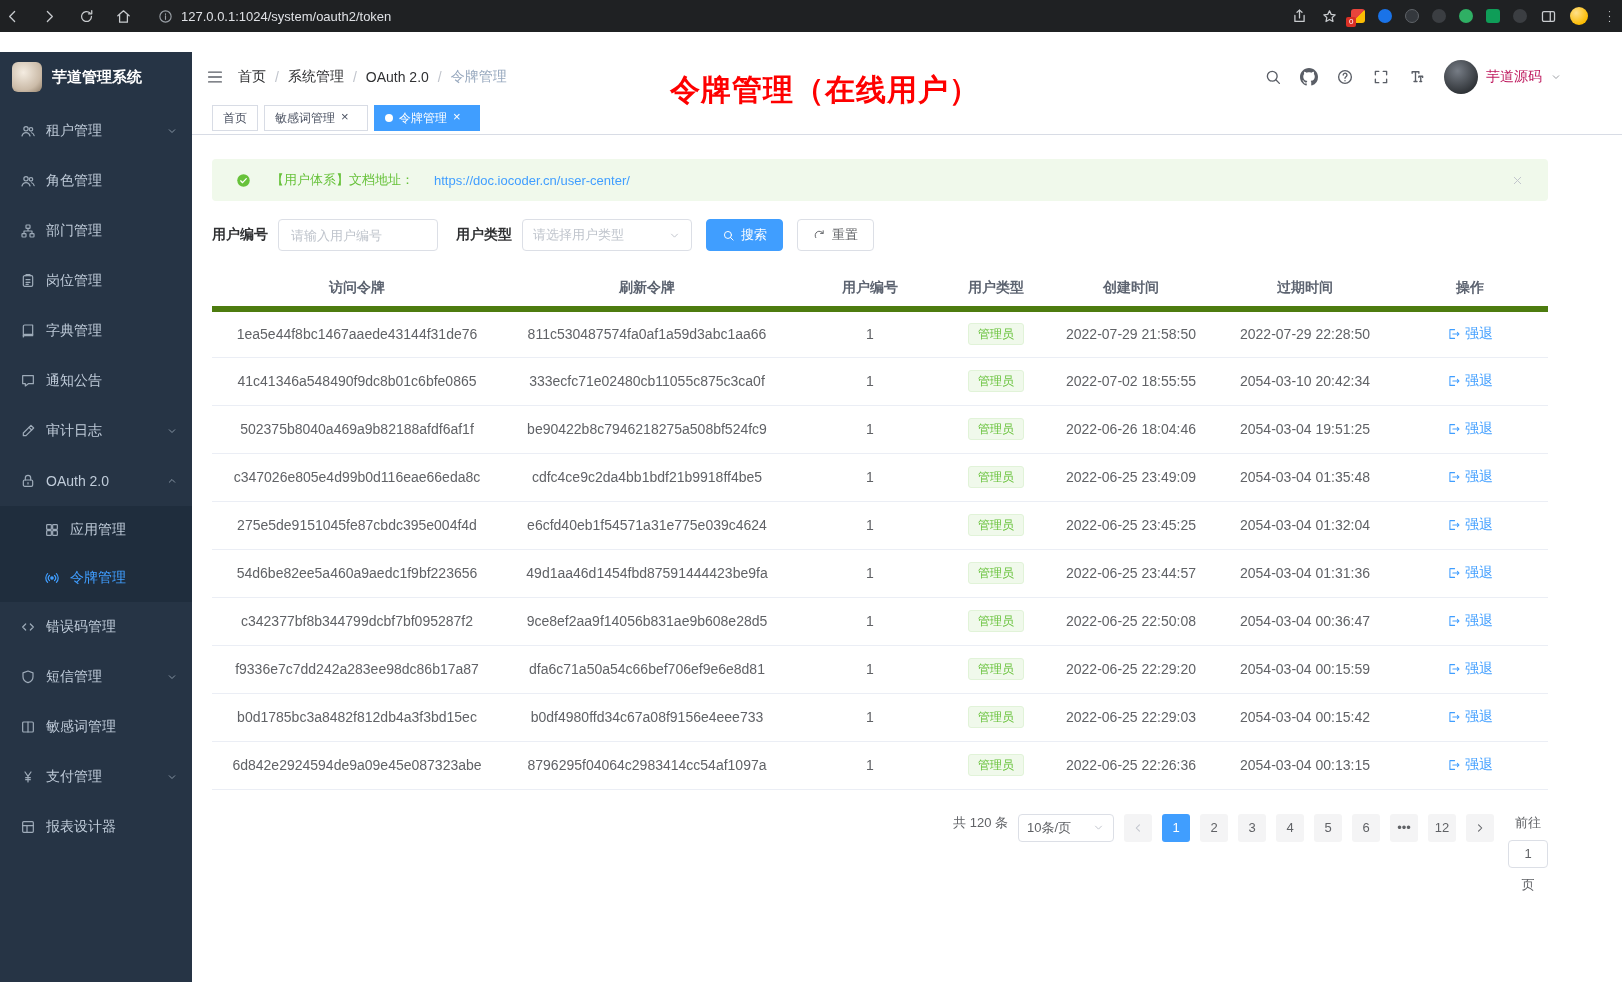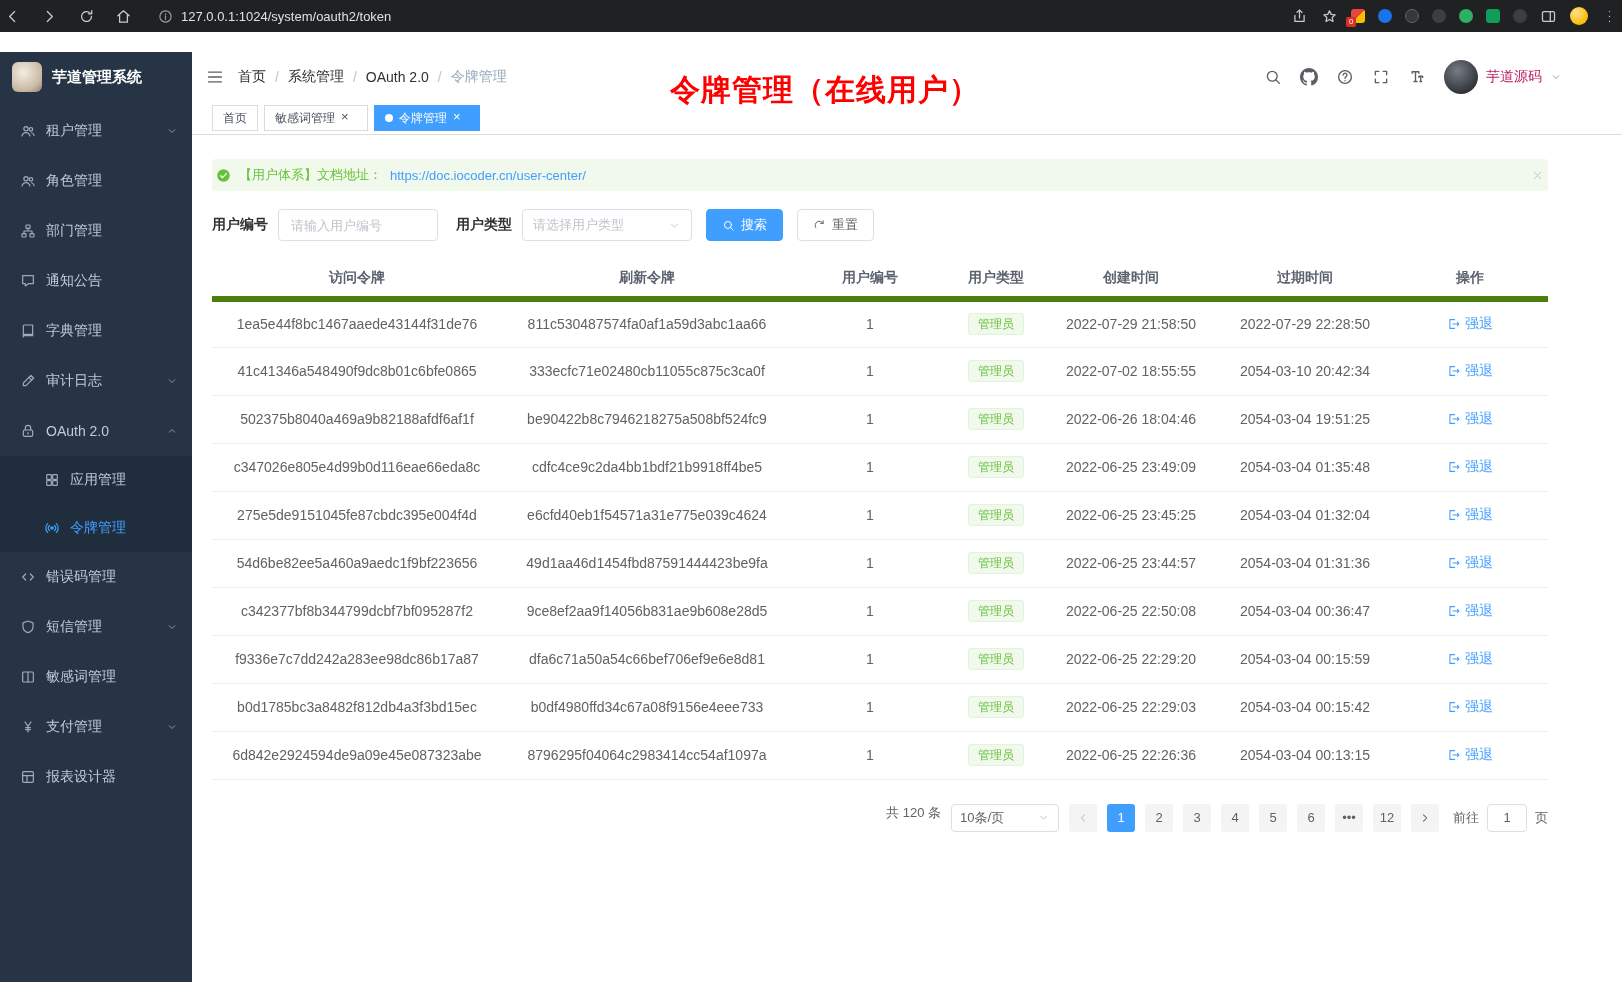--- a/index.html
+++ b/index.html
@@ -64,21 +64,21 @@
   .tabs-bar { height:33px; display:flex; align-items:center; gap:6px; padding:0 16px 0 20px; border-bottom:1px solid #d8dce5; flex-shrink:0; }
   .tab { height:26px; display:inline-flex; align-items:center; gap:6px; padding:0 10px; border:1px solid #d8dce5; background:#fff; font-size:12px; color:#495060; cursor:pointer; }
   .tab.active { background:#409eff; border-color:#409eff; color:#fff; }
   .tab-dot { width:8px; height:8px; border-radius:50%; background:#fff; }
   .tab-close { font-size:13px; line-height:1; cursor:pointer; }
 
   
   .content { flex:1; padding:24px 0 0 20px; }
   .page-inner { width:1336px; }
 
-  .alert { height:32px; background:#f0f9eb; border-radius:4px; display:flex; align-items:center; gap:8px; padding:0 4px; font-size:13px; color:#67c23a; }
+  .alert { height:42px; background:#f0f9eb; border-radius:4px; display:flex; align-items:center; gap:20px; padding:0 24px; font-size:13px; color:#67c23a; }
   .alert-icon { width:15px; height:15px; }
   .alert-link { color:#409eff; text-decoration:none; cursor:pointer; }
   .alert-close { width:13px; height:13px; color:#c0c4cc; margin-left:auto; cursor:pointer; }
 
   .filters { display:flex; align-items:center; gap:10px; margin-top:18px; }
   .f-label { font-weight:700; color:#303133; }
   .f-label.ml { margin-left:8px; }
   .text-input { width:160px; height:32px; border:1px solid #dcdfe6; border-radius:4px; padding:0 12px; font-size:13px; color:#606266; font-family:inherit; outline:none; }
   .text-input::placeholder { color:#bfc4cc; }
   .select { width:170px; height:32px; border:1px solid #dcdfe6; border-radius:4px; background:#fff; display:flex; align-items:center; justify-content:space-between; padding:0 10px; font-size:13px; color:#bfc4cc; cursor:pointer; }
@@ -89,27 +89,27 @@
 
   .table-wrap { margin-top:18px; }
   table { width:1336px; border-collapse:collapse; table-layout:fixed; }
   th { height:40px; font-size:14px; font-weight:700; color:#5c6370; text-align:center; border-bottom:6px solid #4d7c0f; white-space:nowrap; }
   td { height:48px; font-size:14px; color:#606266; text-align:center; border-bottom:1px solid #ebeef5; white-space:nowrap; overflow:hidden; }
   .tag-success { display:inline-block; background:#f0f9eb; border:1px solid #e1f3d8; color:#67c23a; font-size:12px; padding:3px 9px; border-radius:3px; line-height:1.2; }
   .action-link { color:#409eff; display:inline-flex; align-items:center; gap:4px; cursor:pointer; text-decoration:none; font-size:14px; }
   .act-icon { width:14px; height:14px; }
 
   .pagination { margin-top:24px; display:flex; align-items:flex-start; justify-content:flex-end; gap:10px; font-size:13px; color:#606266; }
-  .pg-size { width:108px; height:28px; border:1px solid #dcdfe6; border-radius:4px; display:flex; align-items:center; justify-content:space-between; padding:0 8px; cursor:pointer; background:#fff; }
+  .pg-size { width:96px; height:28px; border:1px solid #dcdfe6; border-radius:4px; display:flex; align-items:center; justify-content:space-between; padding:0 8px; cursor:pointer; background:#fff; }
   .pg-btn { min-width:28px; height:28px; border:none; border-radius:3px; background:#f4f4f5; color:#606266; font-size:13px; display:inline-flex; align-items:center; justify-content:center; cursor:pointer; font-family:inherit; }
   .pg-btn.active { background:#409eff; color:#fff; }
   .pg-btn.disabled { color:#c0c4cc; cursor:default; }
   .pg-caret { width:14px; height:14px; }
   .pg-pages { display:flex; gap:10px; }
-  .pg-goto { display:flex; align-items:center; gap:8px; margin-left:4px; }
+  .pg-goto { display:flex; align-items:center; gap:8px; margin-left:4px;flex-direction:column; }
   .pg-input { width:40px; height:28px; border:1px solid #dcdfe6; border-radius:4px; text-align:center; font-size:13px; color:#606266; font-family:inherit; outline:none; }
 
   .annotation { position:absolute; left:670px; top:70px; font-size:30px; font-weight:700; letter-spacing:1px; z-index:20; color:#f00; }
 </style>
 </head>
 <body>
 
 <div class="browser-bar" data-name="browser-chrome">
   <div class="nav-group">
     <span class="b-icon" data-name="back-icon">
@@ -219,36 +219,45 @@
           <span class="mi-icon" data-name="dept-icon">
             <svg viewBox="0 0 24 24" fill="none" stroke="currentColor" stroke-width="1.8" stroke-linecap="round" stroke-linejoin="round">
               <rect x="9" y="3" width="6" height="5" rx="1"></rect>
               <rect x="3" y="16" width="6" height="5" rx="1"></rect>
               <rect x="15" y="16" width="6" height="5" rx="1"></rect>
               <path d="M12 8v4M6 16v-4h12v4"></path>
             </svg>
           </span>
           <span class="mi-label" data-name="sidebar-item-label">部门管理</span>
         </div>
+        <div class="menu-item" data-name="sidebar-item-post">
+          <span class="mi-icon" data-name="post-icon">
+            <svg viewBox="0 0 24 24" fill="none" stroke="currentColor" stroke-width="1.8" stroke-linecap="round" stroke-linejoin="round">
+              <rect x="5" y="4" width="14" height="16" rx="2"></rect>
+              <path d="M9 4V2.5h6V4M9 10h6M9 14h6M9 17h3.5"></path>
+            </svg>
+          </span>
+          <span class="mi-label" data-name="sidebar-item-label">岗位管理</span>
+        </div>
+        <div class="menu-item" data-name="sidebar-item-dict">
+          <span class="mi-icon" data-name="dict-icon">
+            <svg viewBox="0 0 24 24" fill="none" stroke="currentColor" stroke-width="1.8" stroke-linecap="round" stroke-linejoin="round">
+              <path d="M5 5a2 2 0 012-2h12v16H7a2 2 0 00-2 2z"></path>
+              <path d="M5 19a2 2 0 012-2h12"></path>
+            </svg>
+          </span>
+          <span class="mi-label" data-name="sidebar-item-label">字典管理</span>
+        </div>
         <div class="menu-item" data-name="sidebar-item-notice">
           <span class="mi-icon" data-name="notice-icon">
             <svg viewBox="0 0 24 24" fill="none" stroke="currentColor" stroke-width="1.8" stroke-linecap="round" stroke-linejoin="round">
               <path d="M20 4H4v12h4v3.5L12.5 16H20z"></path>
             </svg>
           </span>
           <span class="mi-label" data-name="sidebar-item-label">通知公告</span>
-        </div>
-        <div class="menu-item" data-name="sidebar-item-dict">
-          <span class="mi-icon" data-name="dict-icon">
-            <svg viewBox="0 0 24 24" fill="none" stroke="currentColor" stroke-width="1.8" stroke-linecap="round" stroke-linejoin="round">
-              <path d="M5 5a2 2 0 012-2h12v16H7a2 2 0 00-2 2z"></path>
-              <path d="M5 19a2 2 0 012-2h12"></path>
-            </svg>
-          </span>
-          <span class="mi-label" data-name="sidebar-item-label">字典管理</span>
         </div>
         <div class="menu-item" data-name="sidebar-item-audit-log">
           <span class="mi-icon" data-name="log-icon">
             <svg viewBox="0 0 24 24" fill="none" stroke="currentColor" stroke-width="1.8" stroke-linecap="round" stroke-linejoin="round">
               <path d="M16.5 3.5l4 4L9 19H5v-4z"></path>
               <path d="M13.5 6.5l4 4"></path>
             </svg>
           </span>
           <span class="mi-label" data-name="sidebar-item-label">审计日志</span>
           <span class="mi-arrow" data-name="chevron-down-icon">

